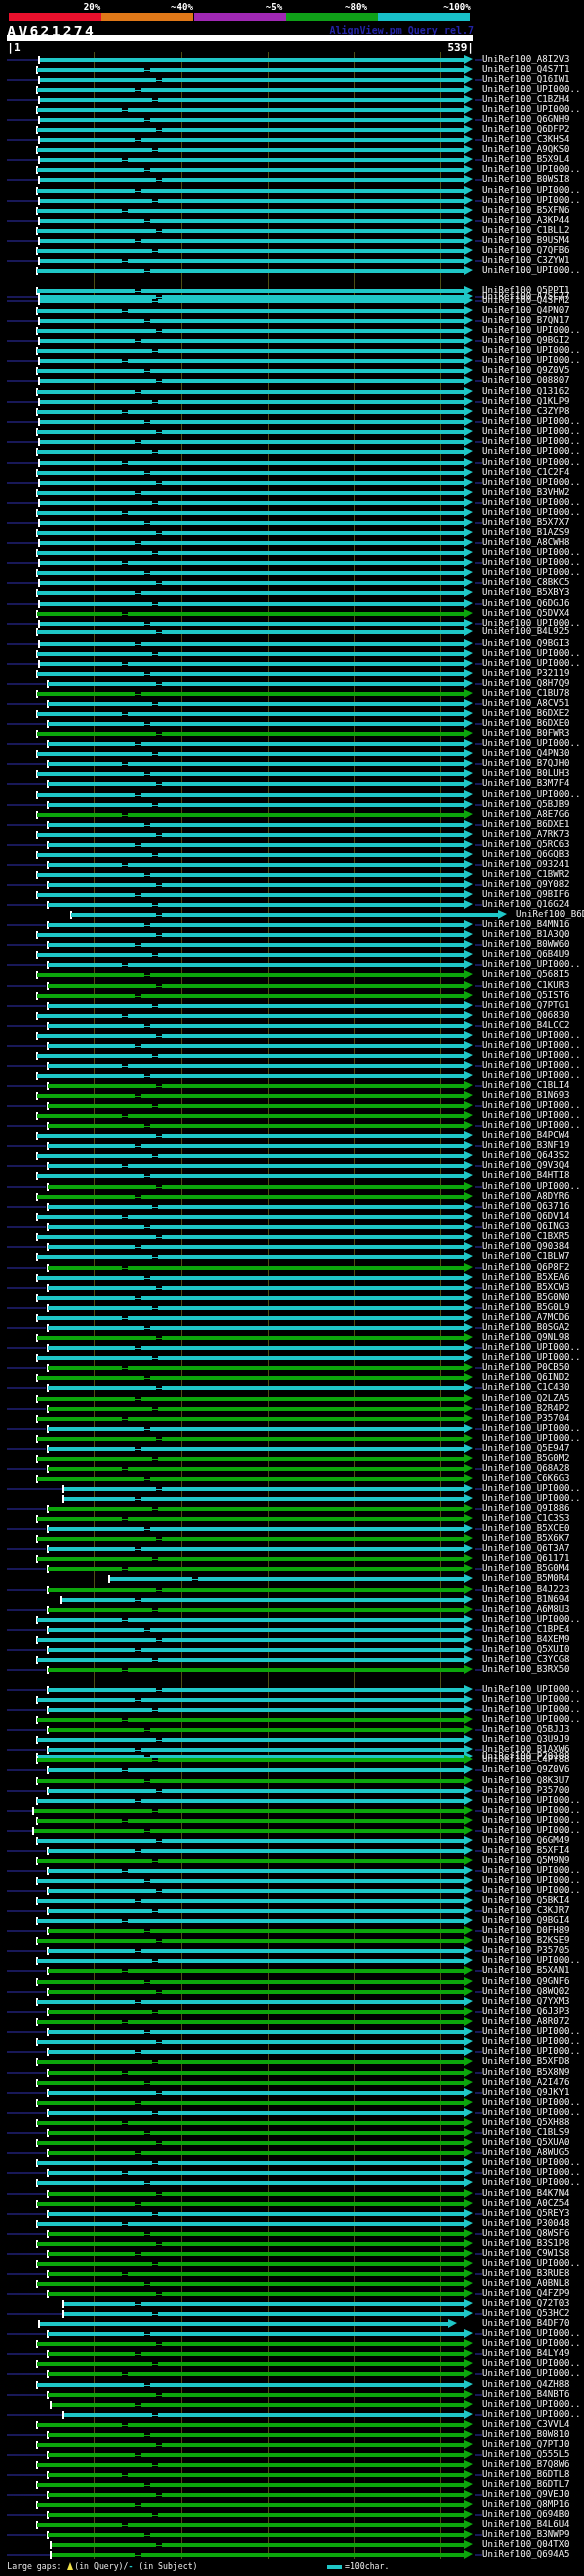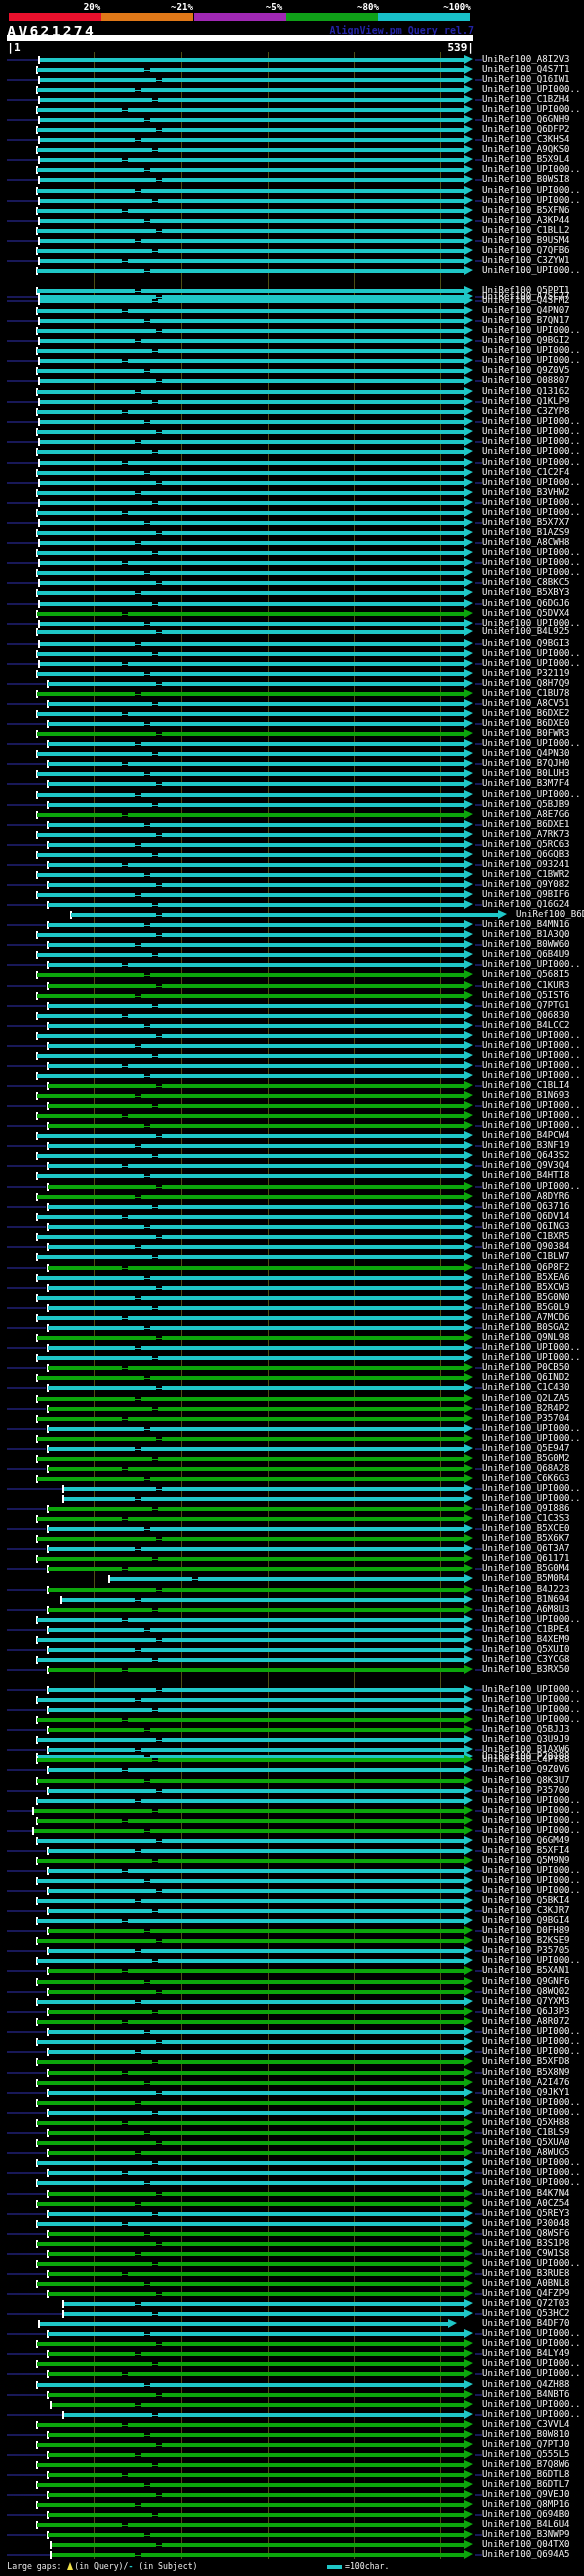--- a/index.html
+++ b/index.html
@@ -37,23 +37,23 @@
   .scalenote{position:absolute;left:345px;top:2561px;color:#e8e8e8;
              font:8.2px "DejaVu Sans Mono",monospace;}
 </style>
 </head>
 <body>
 
 <div class="stage">
 
   <div>
     <span class="pct" style="left: 92px;">20%</span>
-    <span class="pct" style="left: 182px;">~21%</span>
+    <span class="pct" style="left: 182px;">~40%</span>
     <span class="pct" style="left: 274px;">~5%</span>
-    <span class="pct" style="left: 368px; text-align: right;">~80%</span>
+    <span class="pct" style="left: 356px; text-align: right;">~80%</span>
     <span class="pct" style="left: 457px;">~100%</span>
     <div id="scalesegs">
         <div class="seg" style="left: 9.1px; width: 92px; background: rgb(232, 16, 44);"></div>
         <div class="seg" style="left: 101px; width: 92px; background: rgb(224, 120, 24);"></div>
         <div class="seg" style="left: 194px; width: 92px; background: rgb(160, 40, 180);"></div>
         <div class="seg" style="left: 286px; width: 92px; background: rgb(15, 160, 24);"></div>
         <div class="seg" style="left: 378px; width: 92px; background: rgb(24, 192, 200);"></div>
       </div>
   </div>
 

